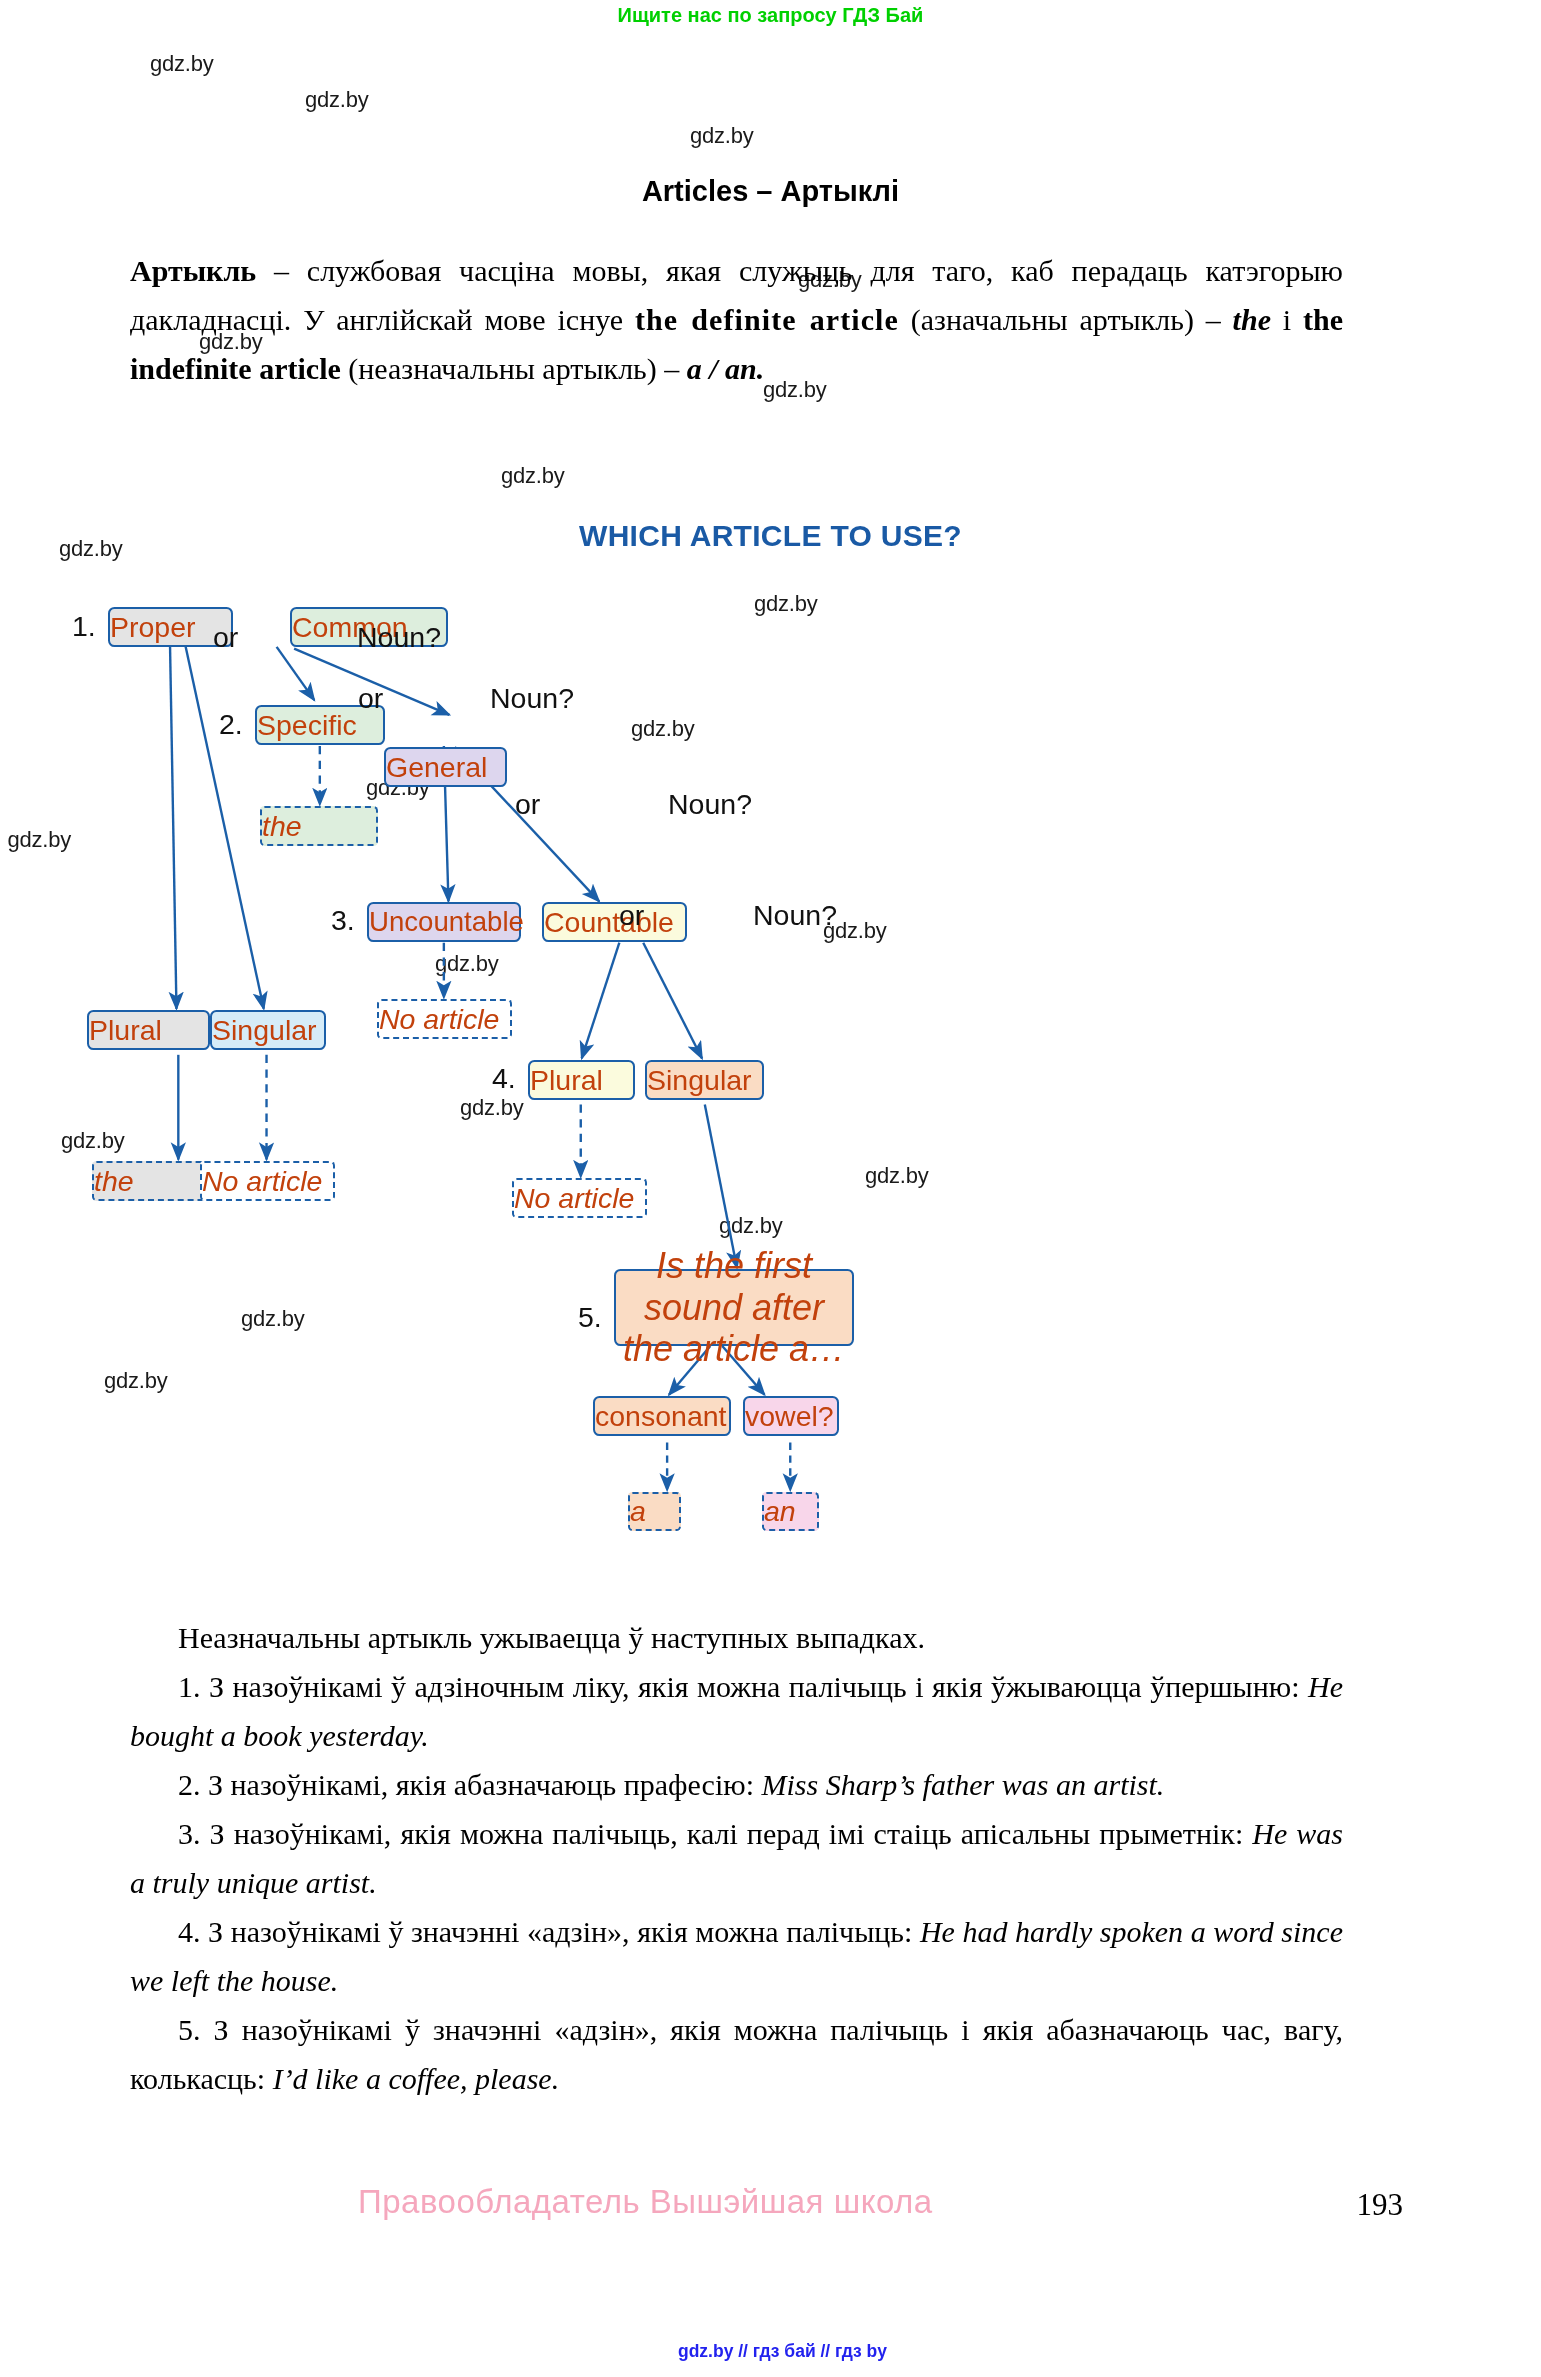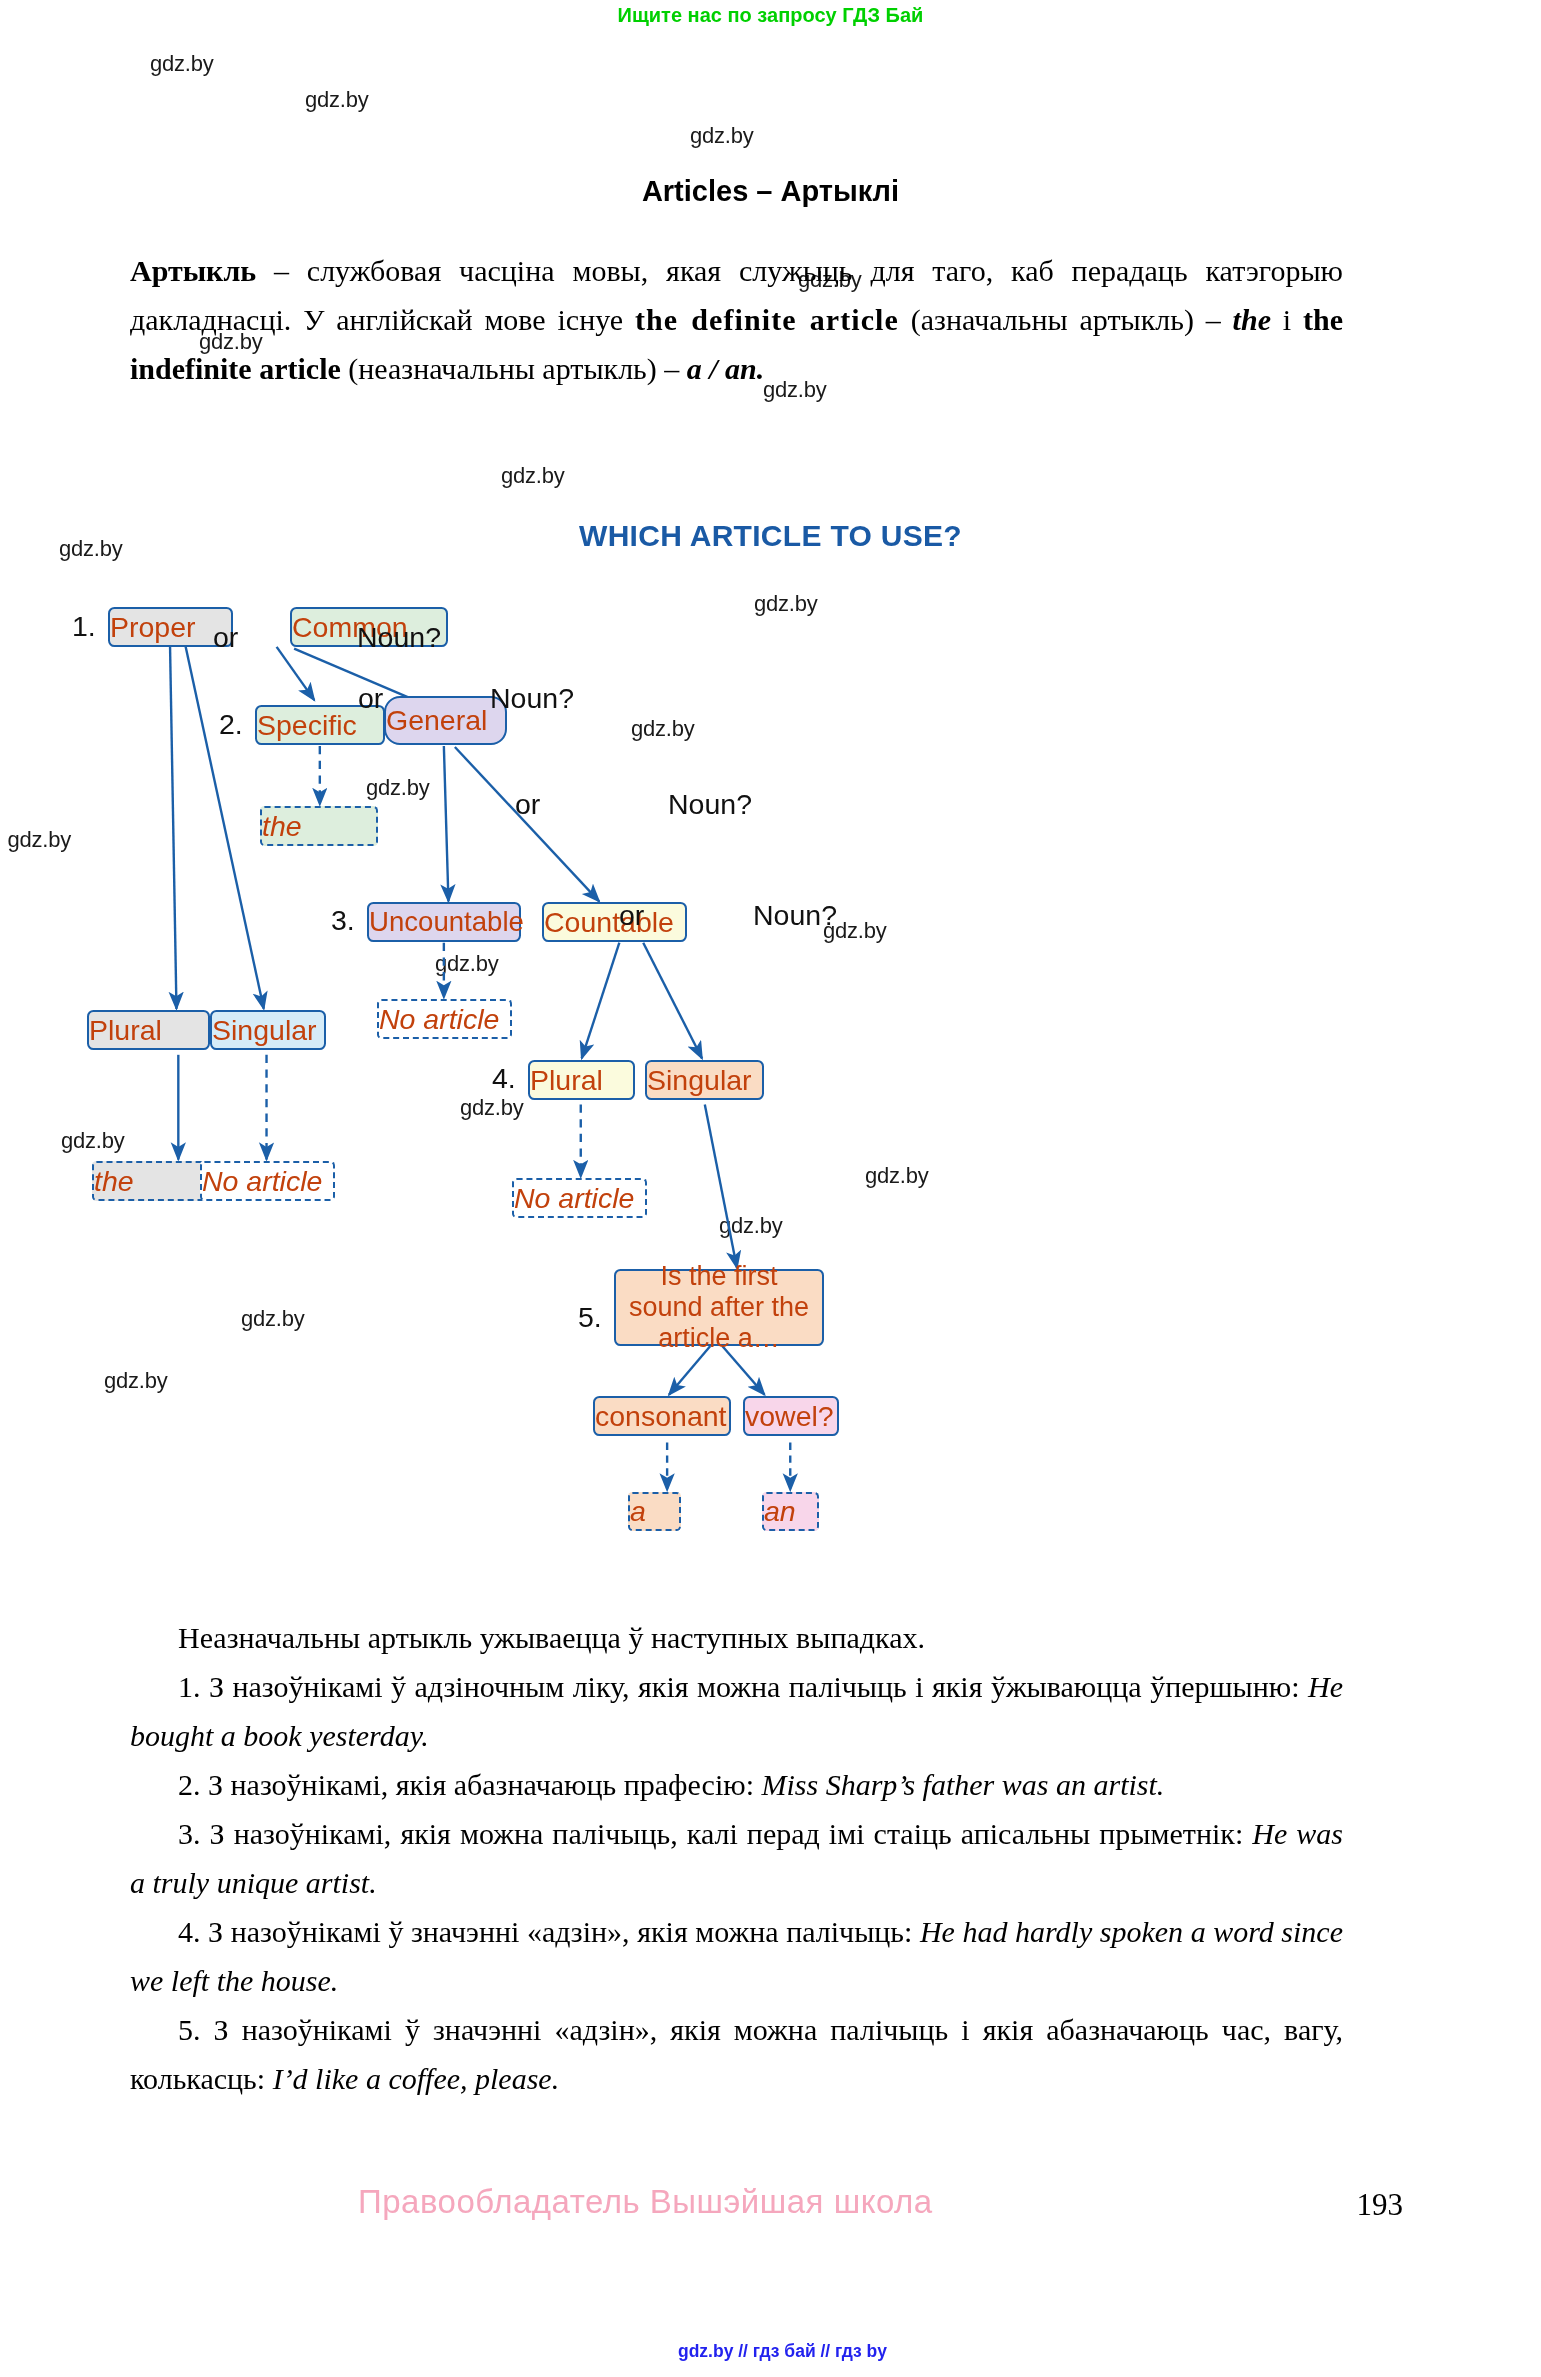--- a/index.html
+++ b/index.html
@@ -242,21 +242,21 @@
 <div id="nodes">
     <div class="node" style="left: 108px; top: 607px; width: 125px; height: 40px; background: rgb(228, 228, 228); border-color: rgb(27, 95, 168);">
       <span>Proper</span>
     </div>
     <div class="node" style="left: 242px; top: 607px; width: 158px; height: 40px; background: rgb(221, 238, 221); border-color: rgb(27, 95, 168); margin-left: 48px;">
       <span>Common</span>
     </div>
     <div class="node" style="left: 255px; top: 705px; width: 130px; height: 40px; background: rgb(221, 238, 221); border-color: rgb(27, 95, 168);">
       <span>Specific</span>
     </div>
-    <div class="node" style="left: 384px; top: 696px; width: 123px; height: 49px; background: rgb(221, 214, 238); border-color: rgb(27, 95, 168); border-radius: 16px;">
+    <div class="node" style="left: 384px; top: 747px; width: 123px; height: 40px; background: rgb(221, 214, 238); border-color: rgb(27, 95, 168);">
       <span>General</span>
     </div>
     <div class="node dashed" style="left: 260px; top: 806px; width: 118px; height: 40px; background: rgb(221, 238, 221); border-color: rgb(27, 95, 168);">
       <span>the</span>
     </div>
     <div class="node" style="left: 367px; top: 902px; width: 154px; height: 40px; background: rgb(221, 214, 238); border-color: rgb(27, 95, 168); font-size: 27.6px;">
       <span>Uncountable</span>
     </div>
     <div class="node" style="left: 542px; top: 902px; width: 145px; height: 40px; background: rgb(251, 251, 221); border-color: rgb(27, 95, 168);">
       <span>Countable</span>
@@ -278,21 +278,21 @@
     </div>
     <div class="node" style="left: 528px; top: 1060px; width: 107px; height: 40px; background: rgb(251, 251, 221); border-color: rgb(27, 95, 168);">
       <span>Plural</span>
     </div>
     <div class="node" style="left: 645px; top: 1060px; width: 119px; height: 40px; background: rgb(250, 220, 196); border-color: rgb(27, 95, 168);">
       <span>Singular</span>
     </div>
     <div class="node dashed" style="left: 512px; top: 1178px; width: 135px; height: 40px; background: rgb(255, 255, 255); border-color: rgb(27, 95, 168);">
       <span>No article</span>
     </div>
-    <div class="node" style="left: 614px; top: 1269px; width: 210px; height: 77px; background: rgb(250, 220, 196); border-color: rgb(27, 95, 168); white-space: normal; text-align: center; padding: 1.8px 5.5px; font-size: 27px;">
+    <div class="node" style="left: 614px; top: 1269px; width: 240px; height: 77px; background: rgb(250, 220, 196); border-color: rgb(27, 95, 168); white-space: normal; text-align: center; padding: 1.8px 5.5px; font-size: 36px; font-style: italic;">
       <span>Is the first sound after the article a…</span>
     </div>
     <div class="node" style="left: 593px; top: 1396px; width: 138px; height: 40px; background: rgb(250, 220, 196); border-color: rgb(27, 95, 168);">
       <span>consonant</span>
     </div>
     <div class="node" style="left: 743px; top: 1396px; width: 96px; height: 40px; background: rgb(248, 214, 234); border-color: rgb(27, 95, 168);">
       <span>vowel?</span>
     </div>
     <div class="node dashed" style="left: 628px; top: 1492px; width: 53px; height: 39px; background: rgb(250, 220, 196); border-color: rgb(27, 95, 168);">
       <span>a</span>

